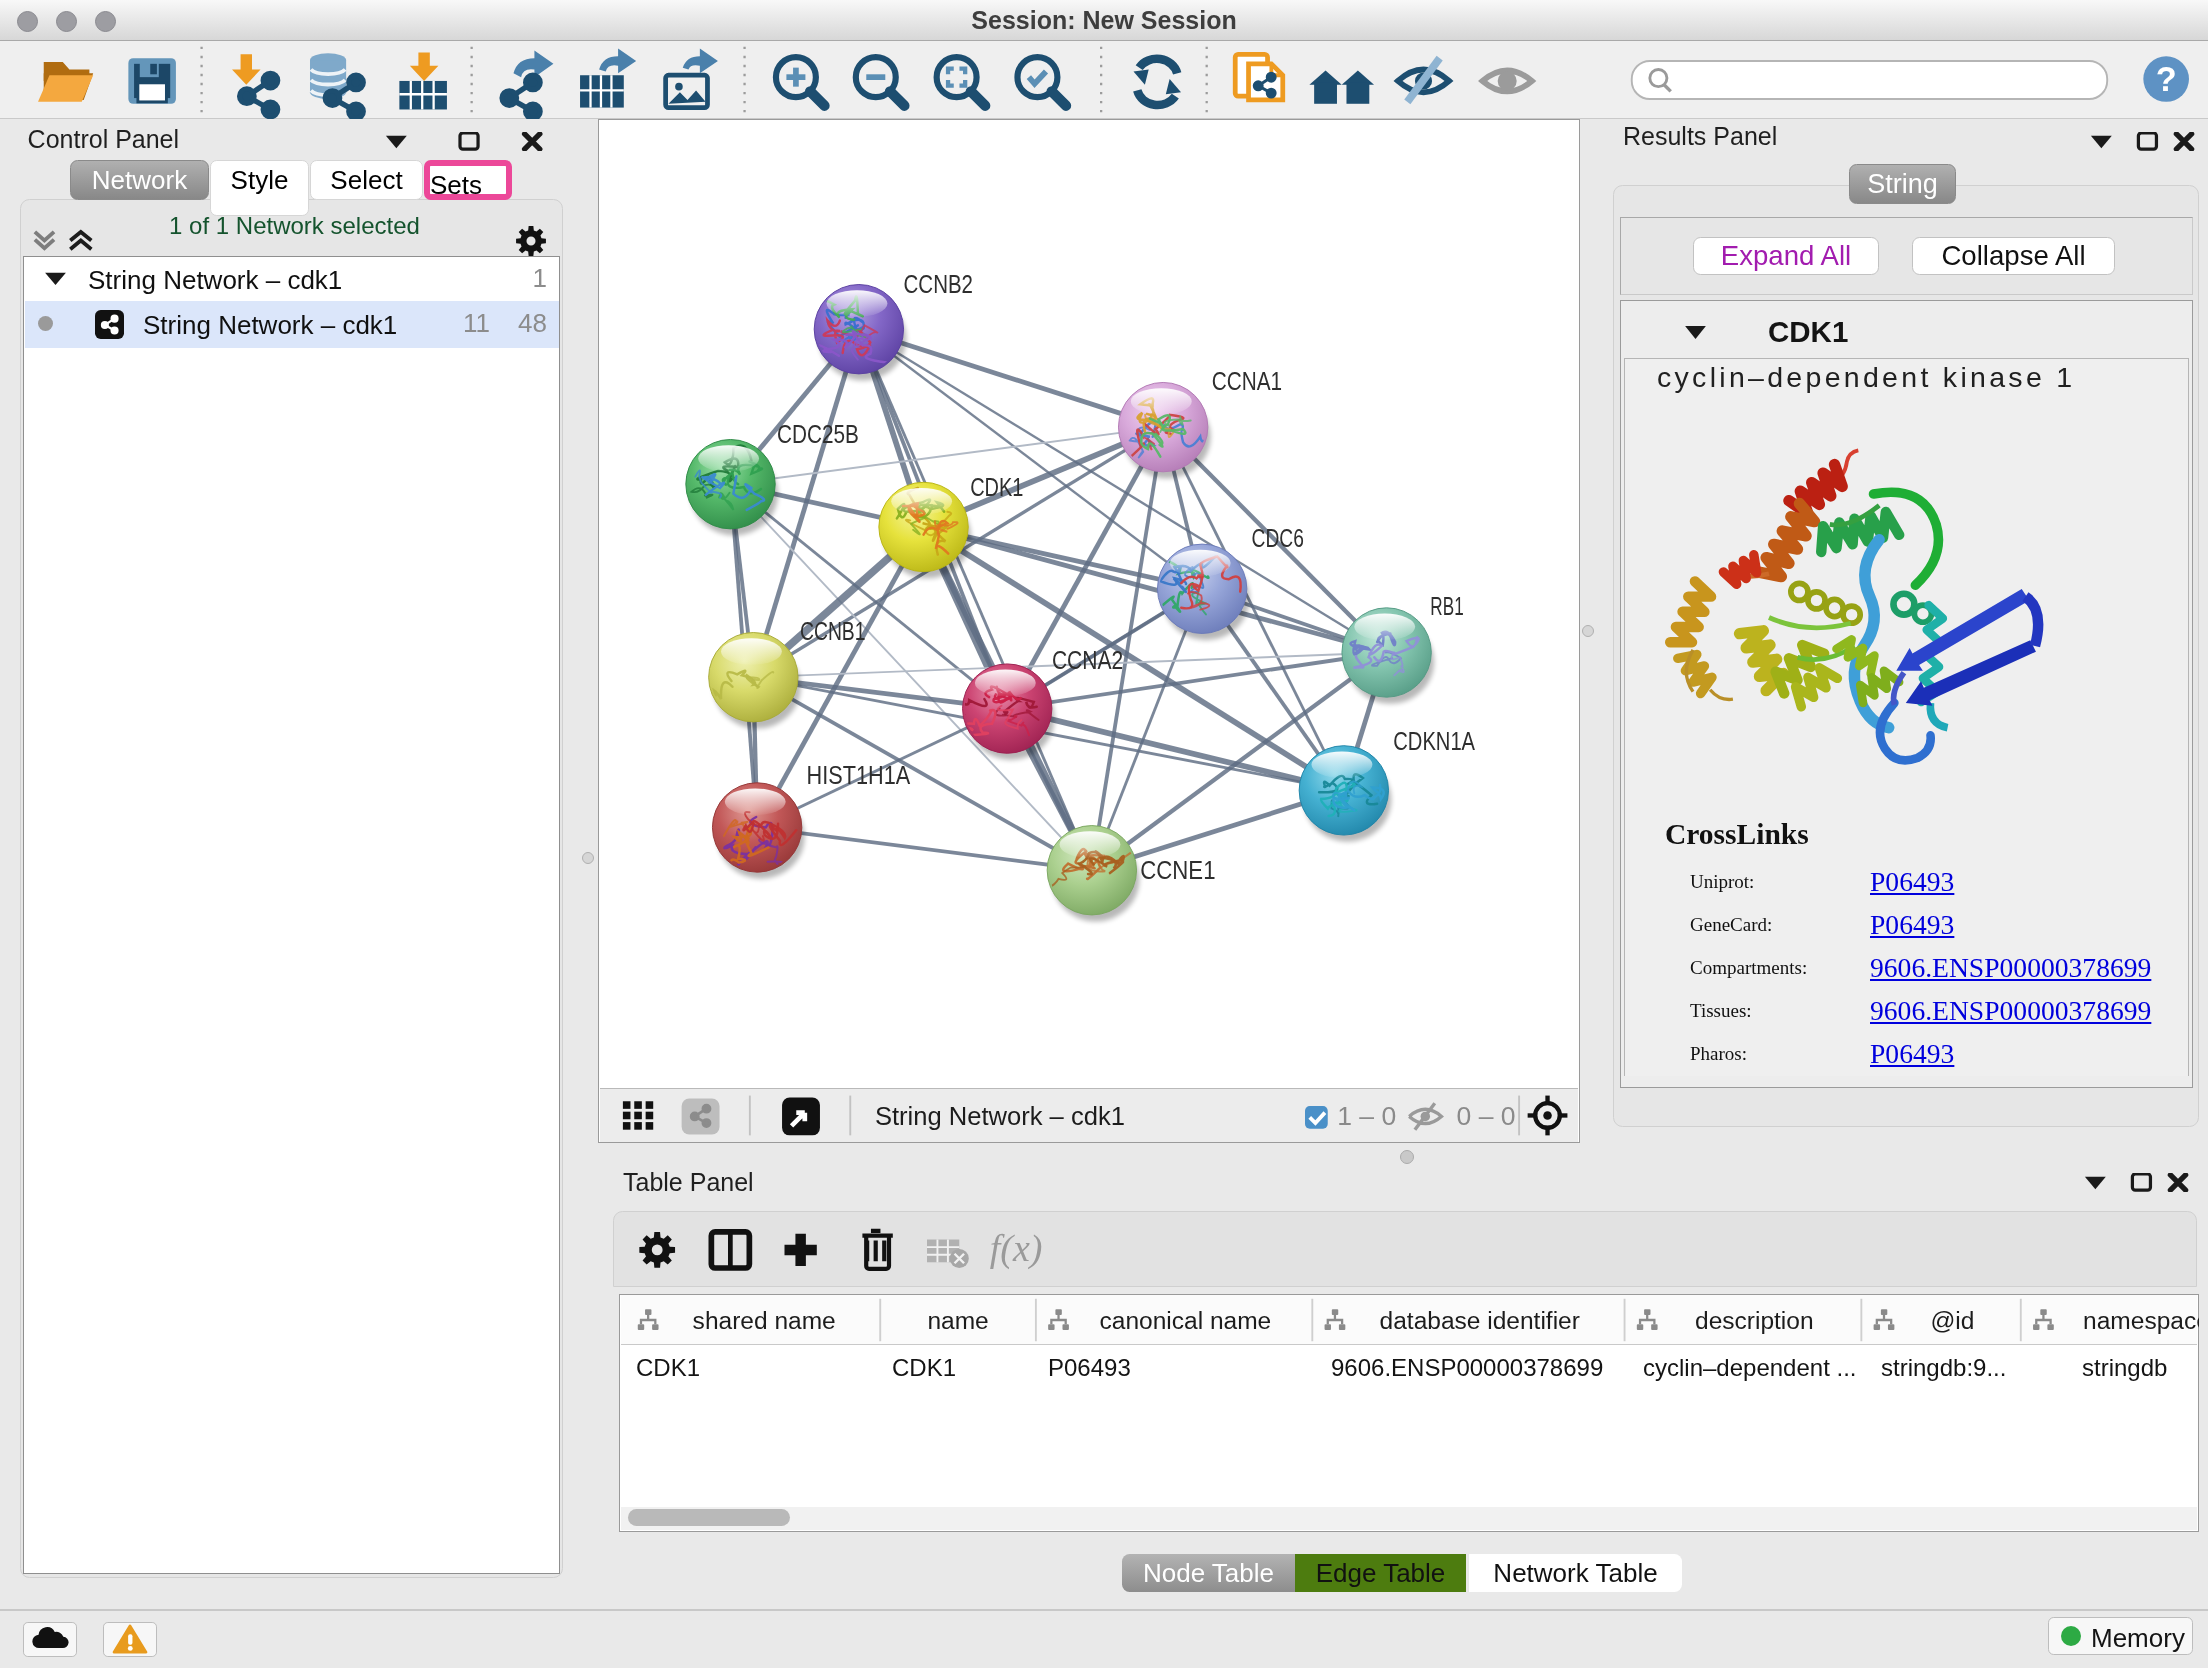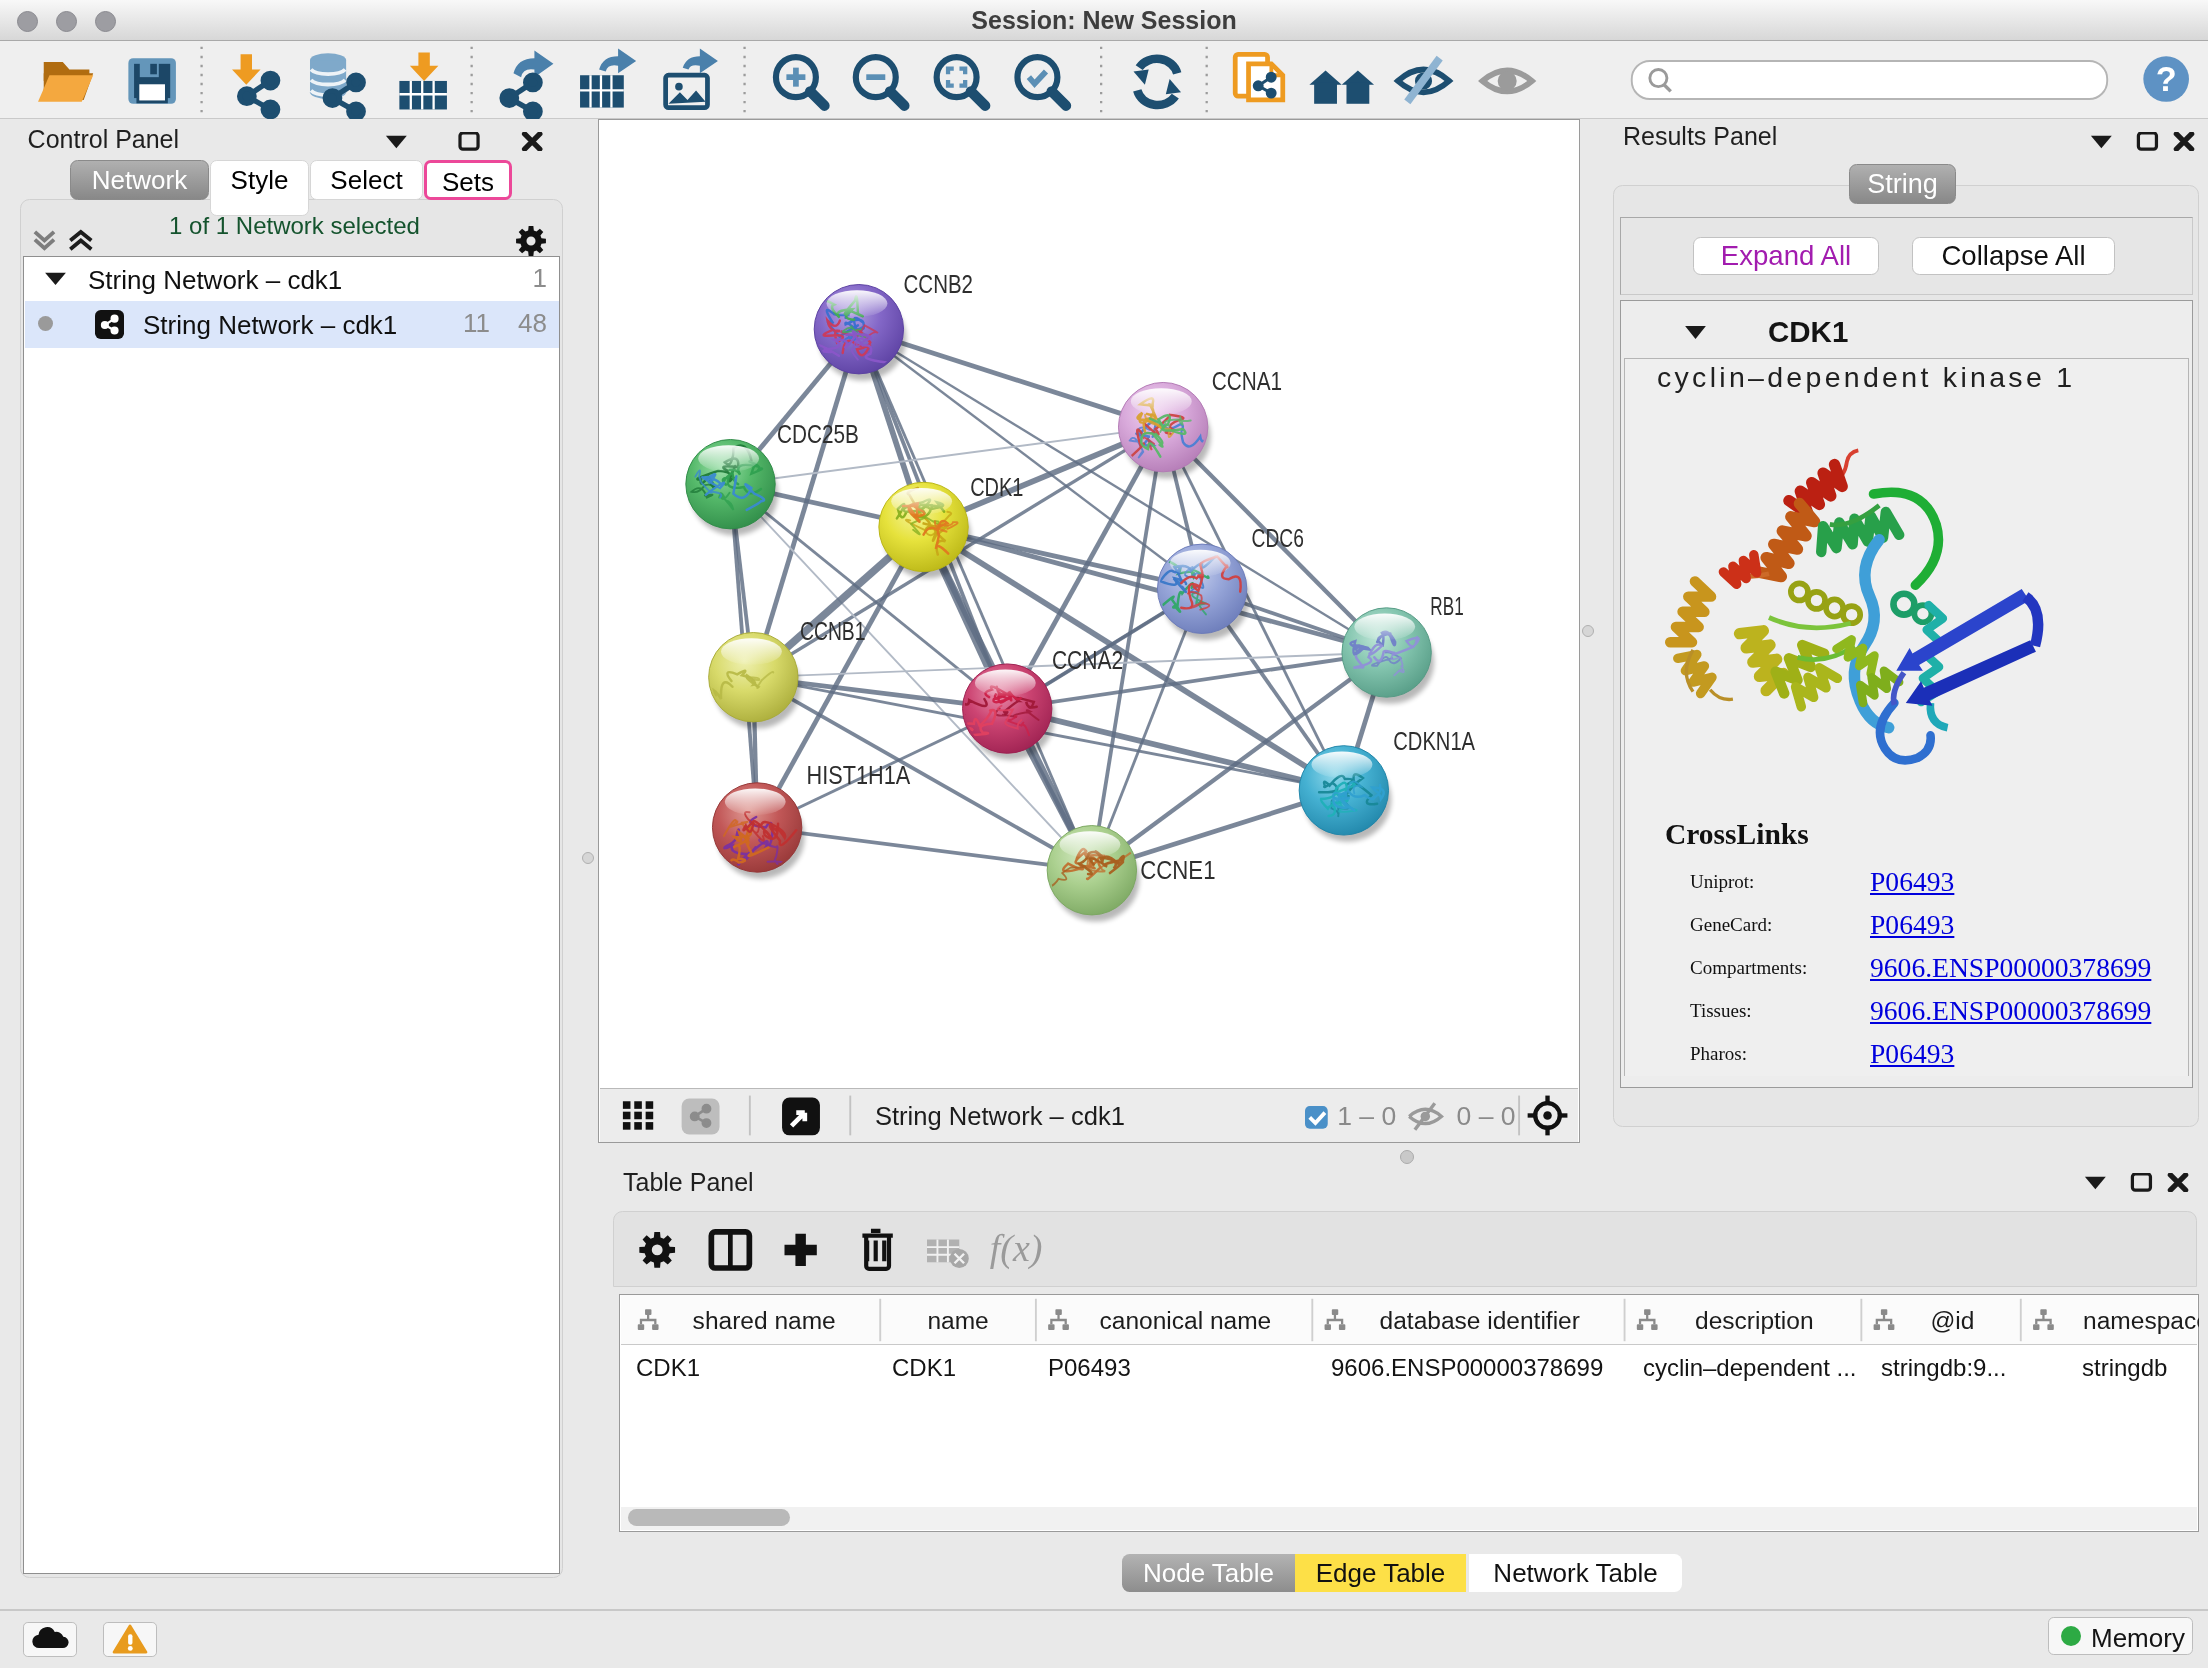--- a/index.html
+++ b/index.html
@@ -121,21 +121,21 @@
   </svg>
 <div class="abs pnl-title" style="left:27.6px;top:125px">Control Panel</div>
 <svg class="abs" style="left:384px;top:132px" width="171" height="19" viewBox="0 0 180 20">
 <path d="M2,4 h22 l-11,13 z" fill="#1a1a1a"></path>
 <rect x="80" y="1" width="19" height="17" rx="3" fill="none" stroke="#1a1a1a" stroke-width="3.4"></rect>
 <path d="M148,2 l16,16 M164,2 l-16,16" stroke="#1a1a1a" stroke-width="5.6" stroke-linecap="round"></path>
 </svg>
 <div class="abs" style="left:70px;top:160px;width:139px;height:40px;background:linear-gradient(#b0b0b0,#888888);border:1px solid #8a8a8a;border-radius:7.6px;color:#fff;font-size:26px;text-align:center;line-height:39px;z-index:3">Network</div>
 <div class="abs" style="left:210px;top:160px;width:99px;height:56px;background:#fff;border:1px solid #d6d6d6;border-radius:6.7px;font-size:26px;text-align:center;line-height:39px;z-index:3">Style</div>
 <div class="abs" style="left:310px;top:160px;width:113px;height:40px;background:#fff;border:1px solid #d6d6d6;border-radius:6.7px;font-size:26px;text-align:center;line-height:39px;z-index:3">Select</div>
-<div class="abs" style="left:424px;top:160px;width:88px;height:40px;background:#fff;border:3px solid #ec4899;border-radius:6.7px;font-size:26px;text-align:center;line-height:39px;z-index:3">Sets</div>
+<div class="abs" style="left:424px;top:160px;width:88px;height:40px;background:#fff;border:6px solid #ec4899;border-radius:6.7px;font-size:26px;line-height:39px;z-index:3">Sets</div>
 <div class="abs" style="left:20px;top:199px;width:543px;height:1379px;background:#e6e6e6;border:1px solid #d0d0d0;border-radius:9.5px"></div>
 <svg class="abs" style="left:32px;top:228px" width="67" height="27" viewBox="0 0 70 28">
 <g fill="none" stroke="#7d7d7d" stroke-width="4">
       <path d="M3,4 l10,9 l10,-9"></path>
       <path d="M3,12 l10,9 l10,-9"></path>
     </g>
 <g fill="none" stroke="#1c1c1c" stroke-width="4">
       <path d="M40,13 l11,-9 l11,9"></path>
       <path d="M40,22 l11,-9 l11,9"></path>
     </g>
@@ -655,21 +655,21 @@
 <div class="abs" style="left:636px;top:1354px;font-size:24px;color:#141414">CDK1</div>
 <div class="abs" style="left:892px;top:1354px;font-size:24px;color:#141414">CDK1</div>
 <div class="abs" style="left:1048px;top:1354px;font-size:24px;color:#141414">P06493</div>
 <div class="abs" style="left:1331px;top:1354px;font-size:24px;color:#141414">9606.ENSP00000378699</div>
 <div class="abs" style="left:1643px;top:1354px;font-size:24px;color:#141414">cyclin–dependent ...</div>
 <div class="abs" style="left:1881px;top:1354px;font-size:24px;color:#141414">stringdb:9...</div>
 <div class="abs" style="left:2082px;top:1354px;font-size:24px;color:#141414">stringdb</div>
 <div class="abs" style="left:621px;top:1507px;width:1576px;height:23px;background:#f1f1f1"></div>
 <div class="abs" style="left:628px;top:1509px;width:162px;height:17px;background:#b9b9b9;border-radius:8.6px"></div>
 <div class="abs" style="left:1122px;top:1554px;width:173px;height:38px;background:linear-gradient(#b3b3b3,#8d8d8d);border-radius:7.6px 0 0 7.6px;color:#fff;font-size:26px;text-align:center;line-height:38px">Node Table</div>
-<div class="abs" style="left:1295px;top:1554px;width:171px;height:38px;background:#fde047;font-size:26px;text-align:center;line-height:38px;color:#111">Edge Table</div>
+<div class="abs" style="left:1295px;top:1554px;width:171px;height:38px;background:#4d7c0f;font-size:26px;text-align:center;line-height:38px;color:#111">Edge Table</div>
 <div class="abs" style="left:1468px;top:1554px;width:214px;height:38px;background:#fff;border-left:1.9px solid #e8e8e8;border-radius:0 7.6px 7.6px 0;font-size:26px;text-align:center;line-height:38px;color:#111">Network Table</div>
 <div class="abs" style="left:0;top:1609px;width:2208px;height:1.9px;background:#c8c8c8"></div>
 <div class="abs" style="left:23px;top:1622px;width:54px;height:35px;background:#f7f7f7;border:1px solid #bdbdbd;border-radius:4.8px"></div>
 <svg class="abs" style="left:30px;top:1627px" width="40" height="25" viewBox="0 0 42 26">
 <path d="M10,22 a7,7 0 0 1 -1,-14 a9,9 0 0 1 17,-3 a8,8 0 0 1 9,5 a6,6 0 0 1 -1,12 z" fill="#111"></path>
 </svg>
 <div class="abs" style="left:103px;top:1622px;width:54px;height:35px;background:#f7f7f7;border:1px solid #bdbdbd;border-radius:4.8px"></div>
 <svg class="abs" style="left:112px;top:1624px" width="36" height="30" viewBox="0 0 38 32">
 <path d="M19,2 L36,30 H2 Z" fill="#e89b1e" stroke="#e89b1e" stroke-width="3" stroke-linejoin="round"></path>
 <rect x="17" y="11" width="4.6" height="11" rx="2" fill="#fff"></rect>

